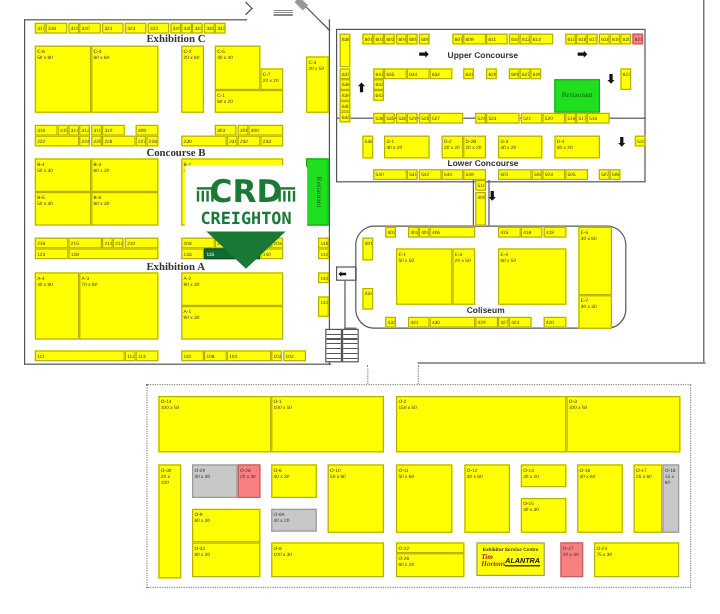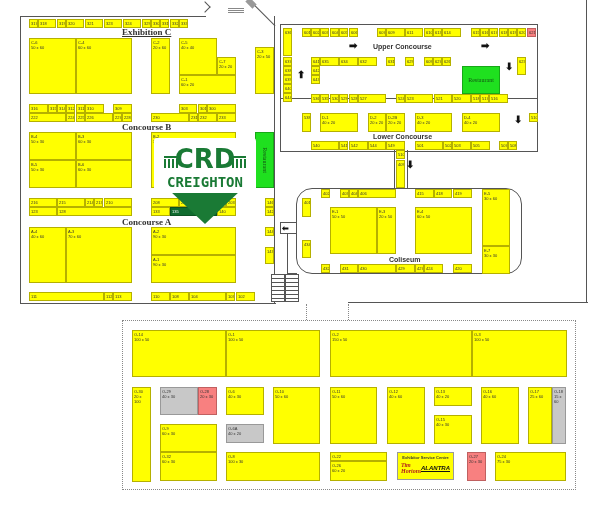--- a/index.html
+++ b/index.html
@@ -44,23 +44,23 @@
 <div class="wall" style="left:280px;top:222px;width:17px;height:12px;"></div>
 <div class="wall" style="left:287px;top:234px;width:10px;height:40px;border-top:none;border-right:none;"></div>
 
 <div class="stairs" style="left:271px;top:274px;width:14px;height:28px;"></div>
 <div class="stairs" style="left:285px;top:274px;width:14px;height:28px;"></div>
 
 <div class="dotted" style="left:122px;top:320px;width:454px;height:170px;"></div>
 <div class="dotted" style="left:306px;top:304px;width:0;height:16px;border-width:0 0 0 1px;"></div>
 <div class="dotted" style="left:348px;top:304px;width:0;height:16px;border-width:0 0 0 1px;"></div>
 
-<div class="hall-title" style="left:122px;top:27px;text-decoration:underline;">Exhibition C</div>
+<div class="hall-title" style="left:122px;top:27px;">Exhibition C</div>
 <div class="hall-title" style="left:122px;top:122px;">Concourse B</div>
-<div class="hall-title" style="left:122px;top:217px;">Concourse A</div>
+<div class="hall-title" style="left:122px;top:217px;">Exhibition A</div>
 <div class="area-title" style="left:373px;top:43px;">Upper Concourse</div>
 <div class="area-title" style="left:373px;top:133px;">Lower Concourse</div>
 <div class="area-title" style="left:389px;top:256px;">Coliseum</div>
 
 <div class="restaurant" style="left:462px;top:66px;width:38px;height:28px;">
     <span>Restaurant</span>
   </div>
 <div class="restaurant" style="left:255px;top:132px;width:19px;height:56px;">
     <span style="transform:rotate(90deg);white-space:nowrap;">Restaurant</span>
   </div>

